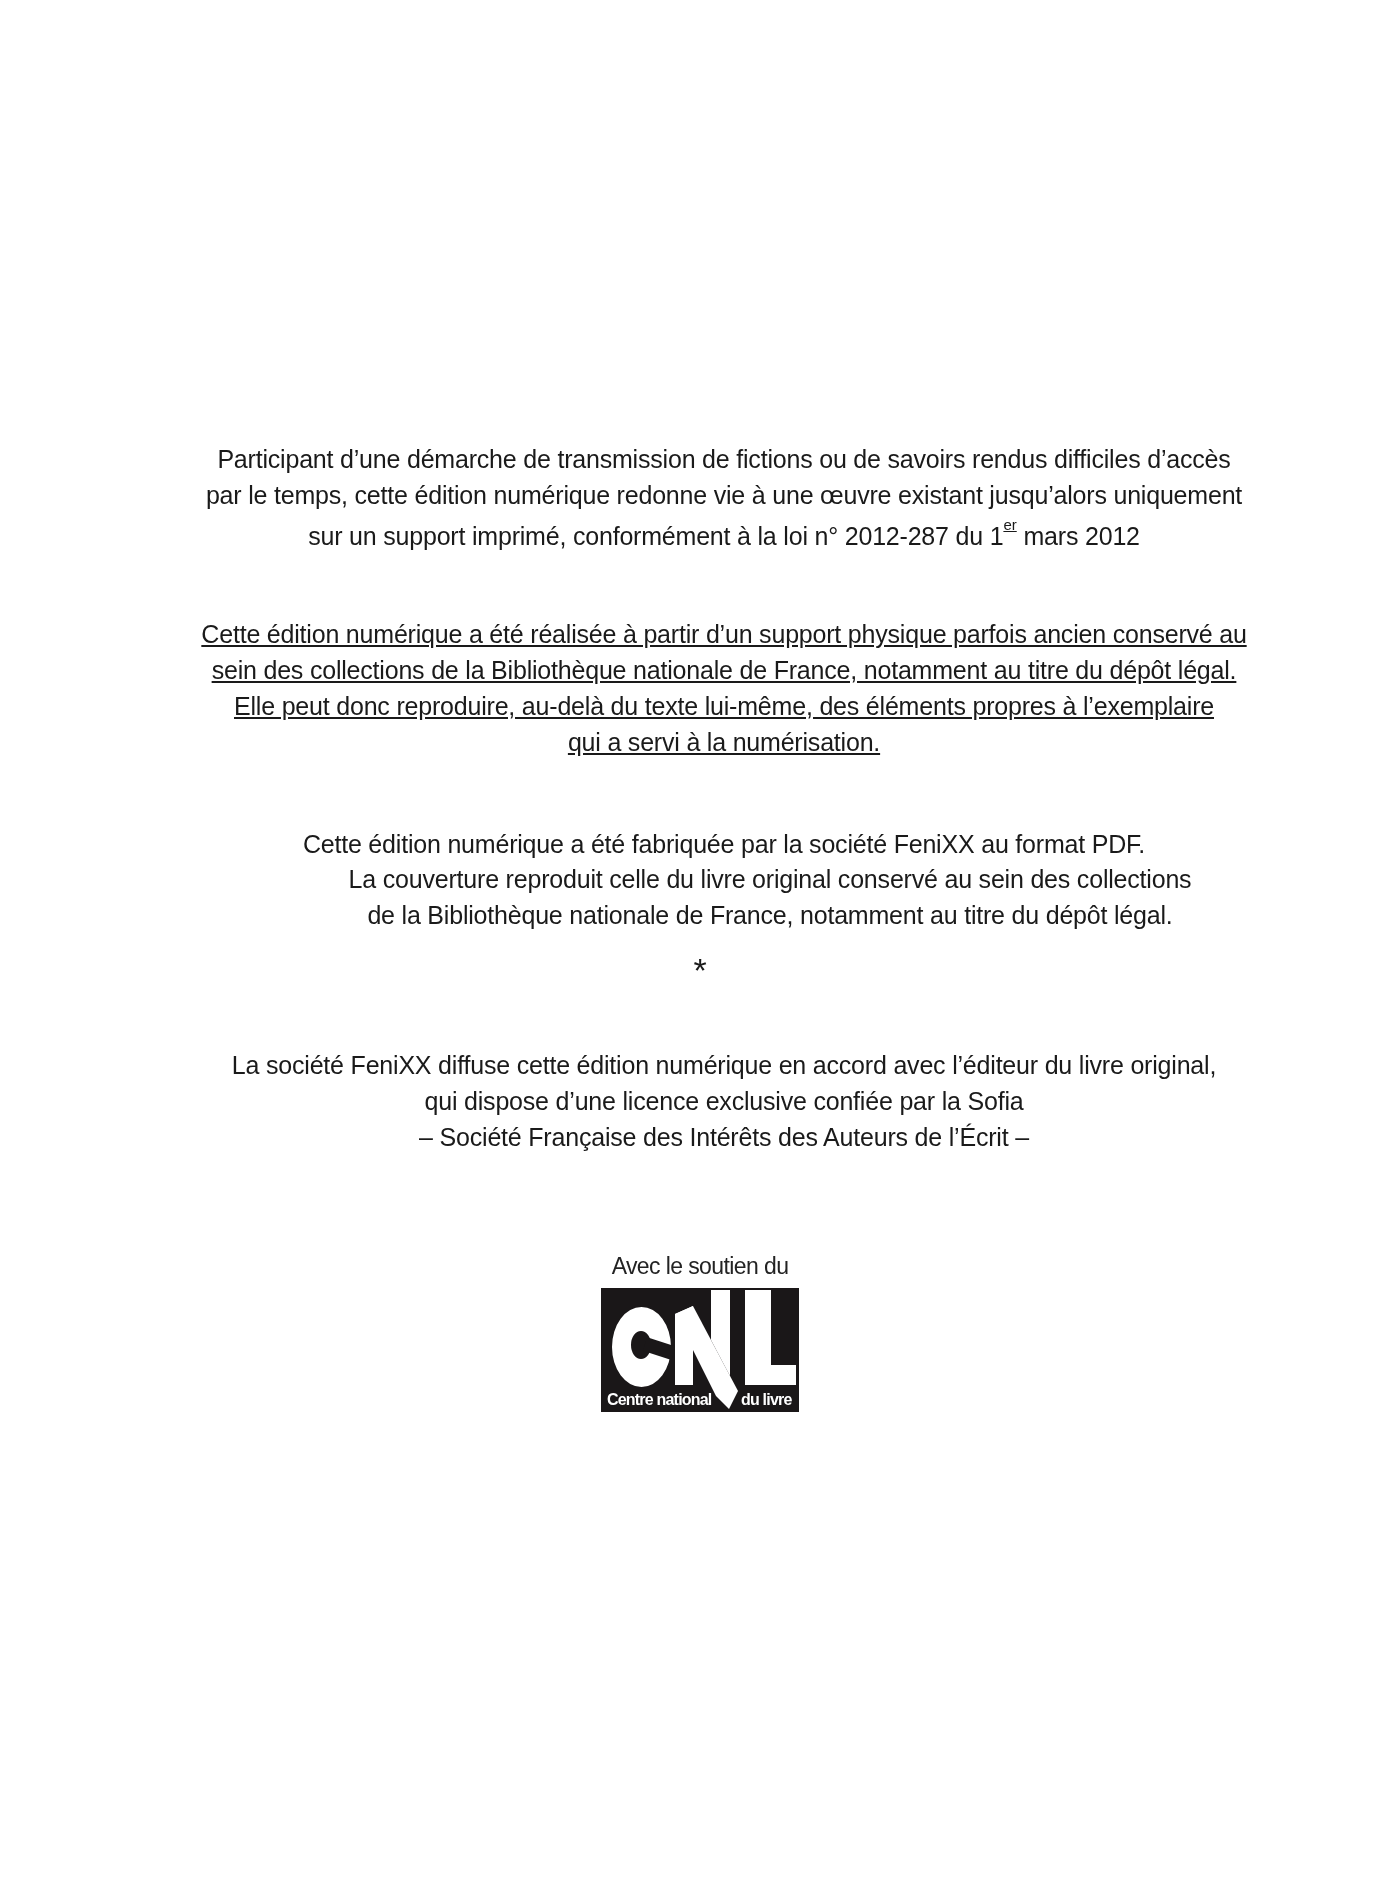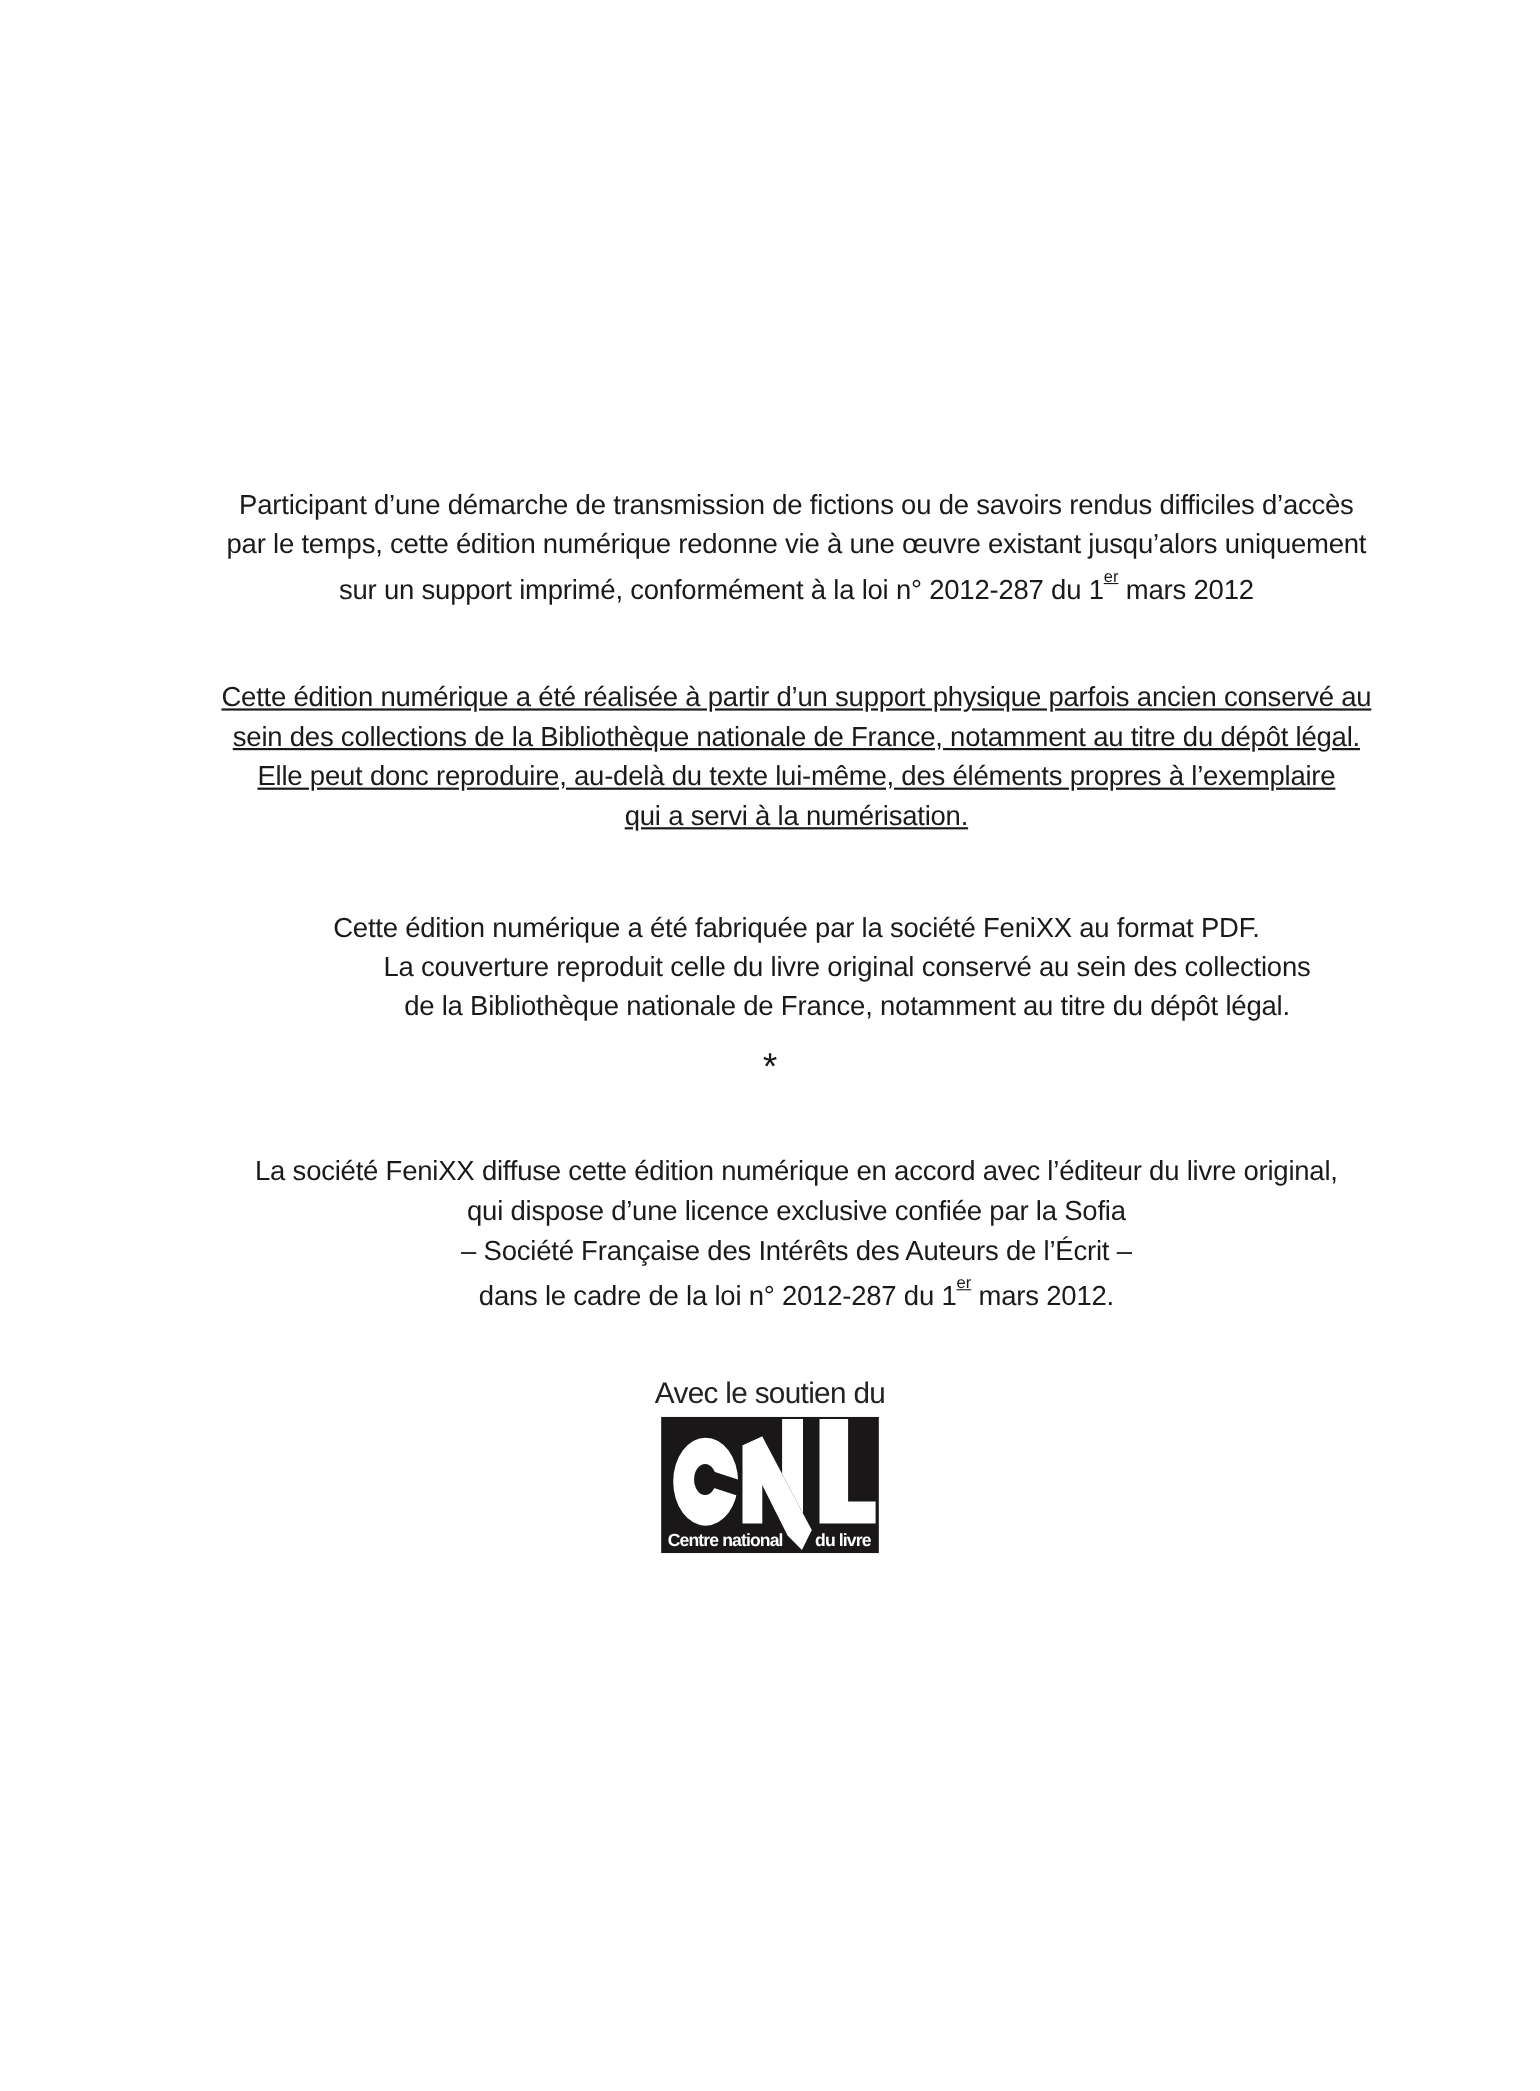--- a/index.html
+++ b/index.html
@@ -39,21 +39,21 @@
     text-align:center;
     font-size:34px;
     line-height:36px;
     color:#1a1a1a;
   }
   .tagline {
     position:absolute;
     left:0;
     width:100%;
     text-align:center;
-    font-size:27px;
+    font-size:23px;
     line-height:32px;
     letter-spacing:-0.6px;
     color:#232323;
   }
   .logo-wrap {
     position:absolute;
     top:1288px;
     left:50%;
     transform:translateX(-50%);
     width:198px;
@@ -100,21 +100,20 @@
     <div><span>La couverture reproduit celle du livre original conservé au sein des collections</span></div>
     <div><span>de la Bibliothèque nationale de France, notamment au titre du dépôt légal.</span></div>
   </div>
 
   <div class="star" id="star">*</div>
 
   <div class="para" id="para-4">
     <div><span>La société FeniXX diffuse cette édition numérique en accord avec l’éditeur du livre original,</span></div>
     <div><span>qui dispose d’une licence exclusive confiée par la Sofia</span></div>
     <div><span>– Société Française des Intérêts des Auteurs de l’Écrit –</span></div>
-    <div><span>dans le cadre de la loi n° 2012-287 du 1</span><sup class="sup">er</sup><span> mars 2012.</span></div>
   </div>
 
   <div class="tagline" id="tagline">Avec le soutien du</div>
 
   <div class="logo-wrap">
     <svg viewBox="0 0 198 124" xmlns="http://www.w3.org/2000/svg" role="img" aria-label="CNL">
 
       <rect x="0" y="0" width="198" height="124" fill="#1a1718"></rect>
 
       <g aria-label="CNL">

